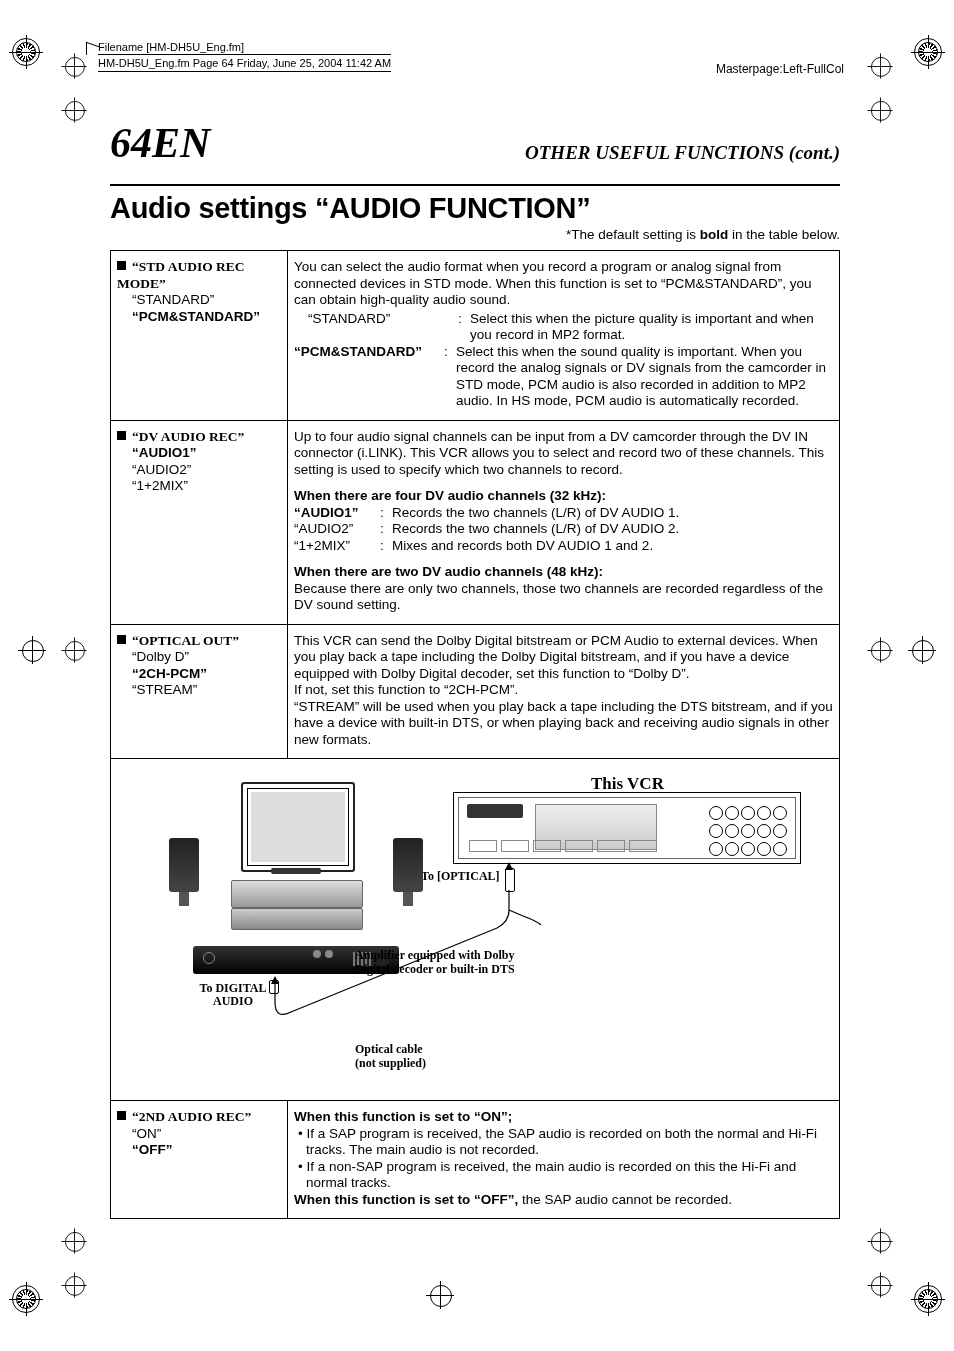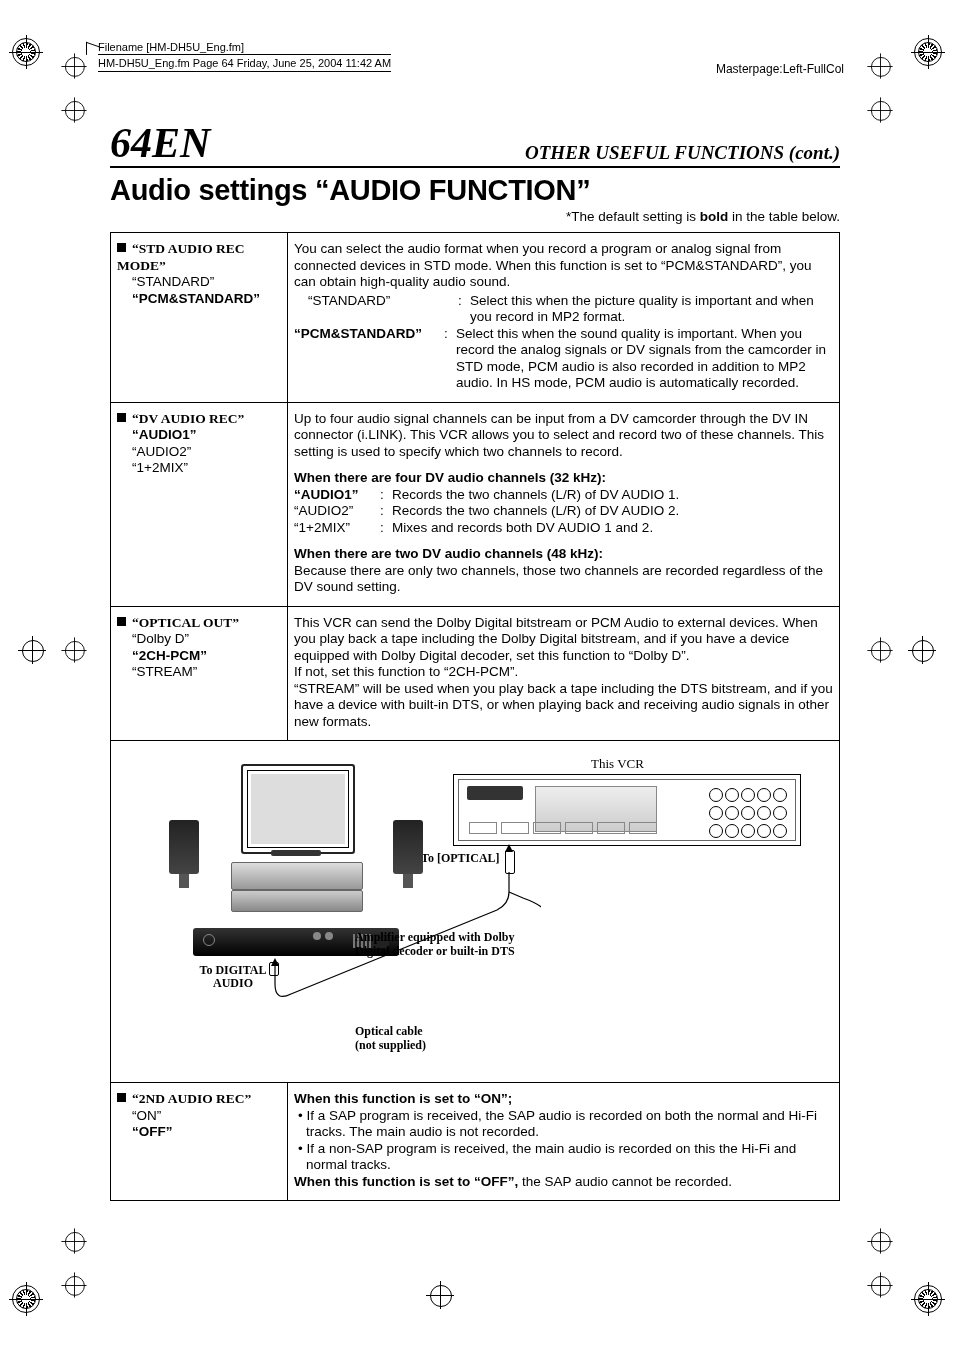--- a/index.html
+++ b/index.html
@@ -50,21 +50,21 @@
   }
   .masterpage {
     position: absolute; right: 110px; top: 62px; font-size: 12px;
   }
 
   .content {
     position: absolute; left: 110px; top: 122px; width: 730px;
   }
   .hdr {
     display: flex; align-items: flex-end; justify-content: space-between;
-    border-bottom: 2px solid #000; padding-bottom: 2px; margin-bottom: 6px;
+    border-bottom: 2px solid #000; padding-bottom: 20px; margin-bottom: 6px;
   }
   .page-no {
     font-family: "Palatino Linotype", "Book Antiqua", Palatino, serif;
     font-weight: bold; font-size: 42px; font-style: italic; line-height: 1;
   }
   .hdr-r {
     font-family: "Palatino Linotype", "Book Antiqua", Palatino, serif;
     font-weight: bold; font-style: italic; font-size: 19px;
   }
   .section-title {
@@ -130,21 +130,21 @@
   .amp-knobs { position:absolute; left:202px; top:192px; display:flex; gap:4px; }
   .amp-knobs span { width:8px; height:8px; background:#888; border-radius:50%; display:block;}
 
   .to-dig { position:absolute; left:72px; top:224px; font-family:"Palatino Linotype",Palatino,serif; font-weight:bold; font-size:12px; text-align:center; line-height:13px; width:100px;}
   .opt-jack {
     position:absolute; left:158px; top:222px; width:8px; height:12px; border:1px solid #000; border-radius:2px;
   }
   .amp-lbl { position:absolute; left:244px; top:190px; width:170px; font-family:"Palatino Linotype",Palatino,serif; font-weight:bold; font-size:12px; line-height:14px;}
   .cable-lbl { position:absolute; left:244px; top:284px; font-family:"Palatino Linotype",Palatino,serif; font-weight:bold; font-size:12px; line-height:14px;}
 
-  .vcr-lbl { position:absolute; left:480px; top:16px; font-family:"Palatino Linotype",Palatino,serif; font-weight:normal; font-size:13px;}
+  .vcr-lbl { position:absolute; left:480px; top:16px; font-family:"Palatino Linotype",Palatino,serif; font-weight:bold; font-size:17px;}
   .vcr-box {
     position:absolute; left:342px; top:34px; width:346px; height:70px; border:1px solid #000;
     background: #fff;
   }
   .vcr-box .panel {
     position:absolute; left:4px; top:4px; right:4px; bottom:4px; border:0.5px solid #666;
   }
   .vcr-box .disp { position:absolute; left:8px; top:6px; width:56px; height:14px; background:#333; border-radius:2px;}
   .vcr-box .door { position:absolute; left:76px; top:6px; width:120px; height:44px; border:1px solid #888; background: linear-gradient(#eee,#ccc);}
   .vcr-box .ports { position:absolute; right:10px; top:8px; display:grid; grid-template-columns: repeat(5, 12px); gap:4px;}

